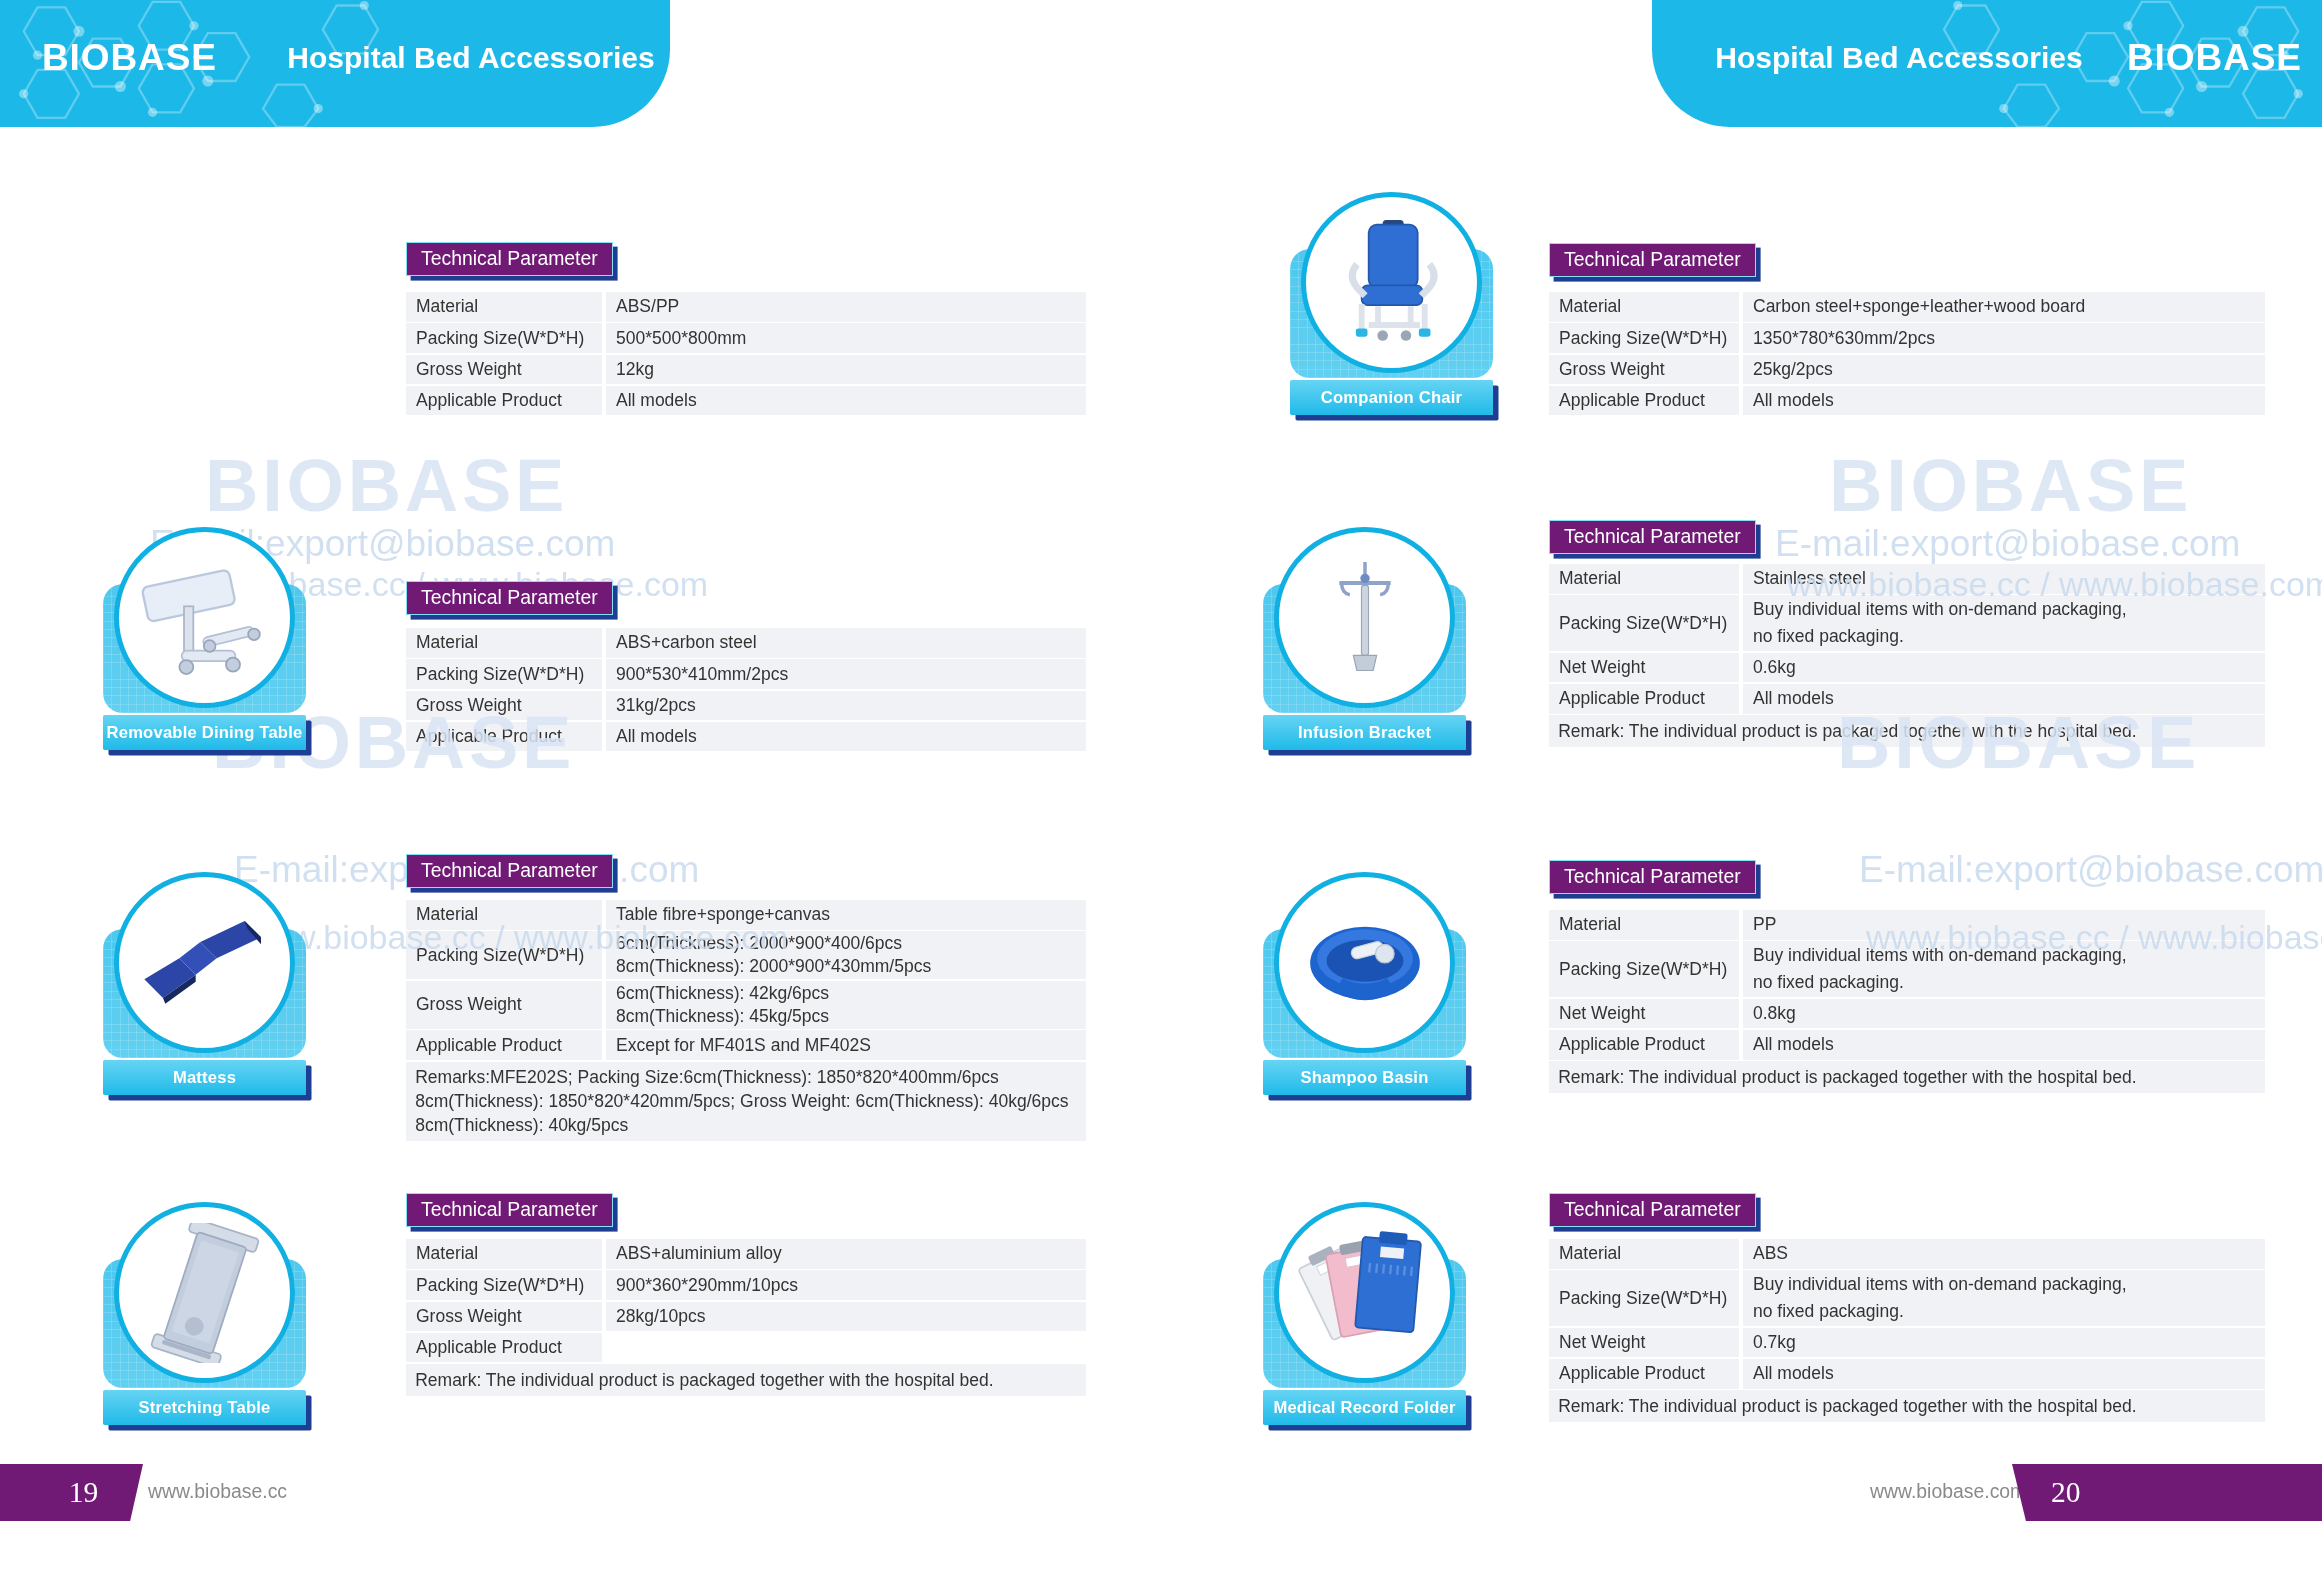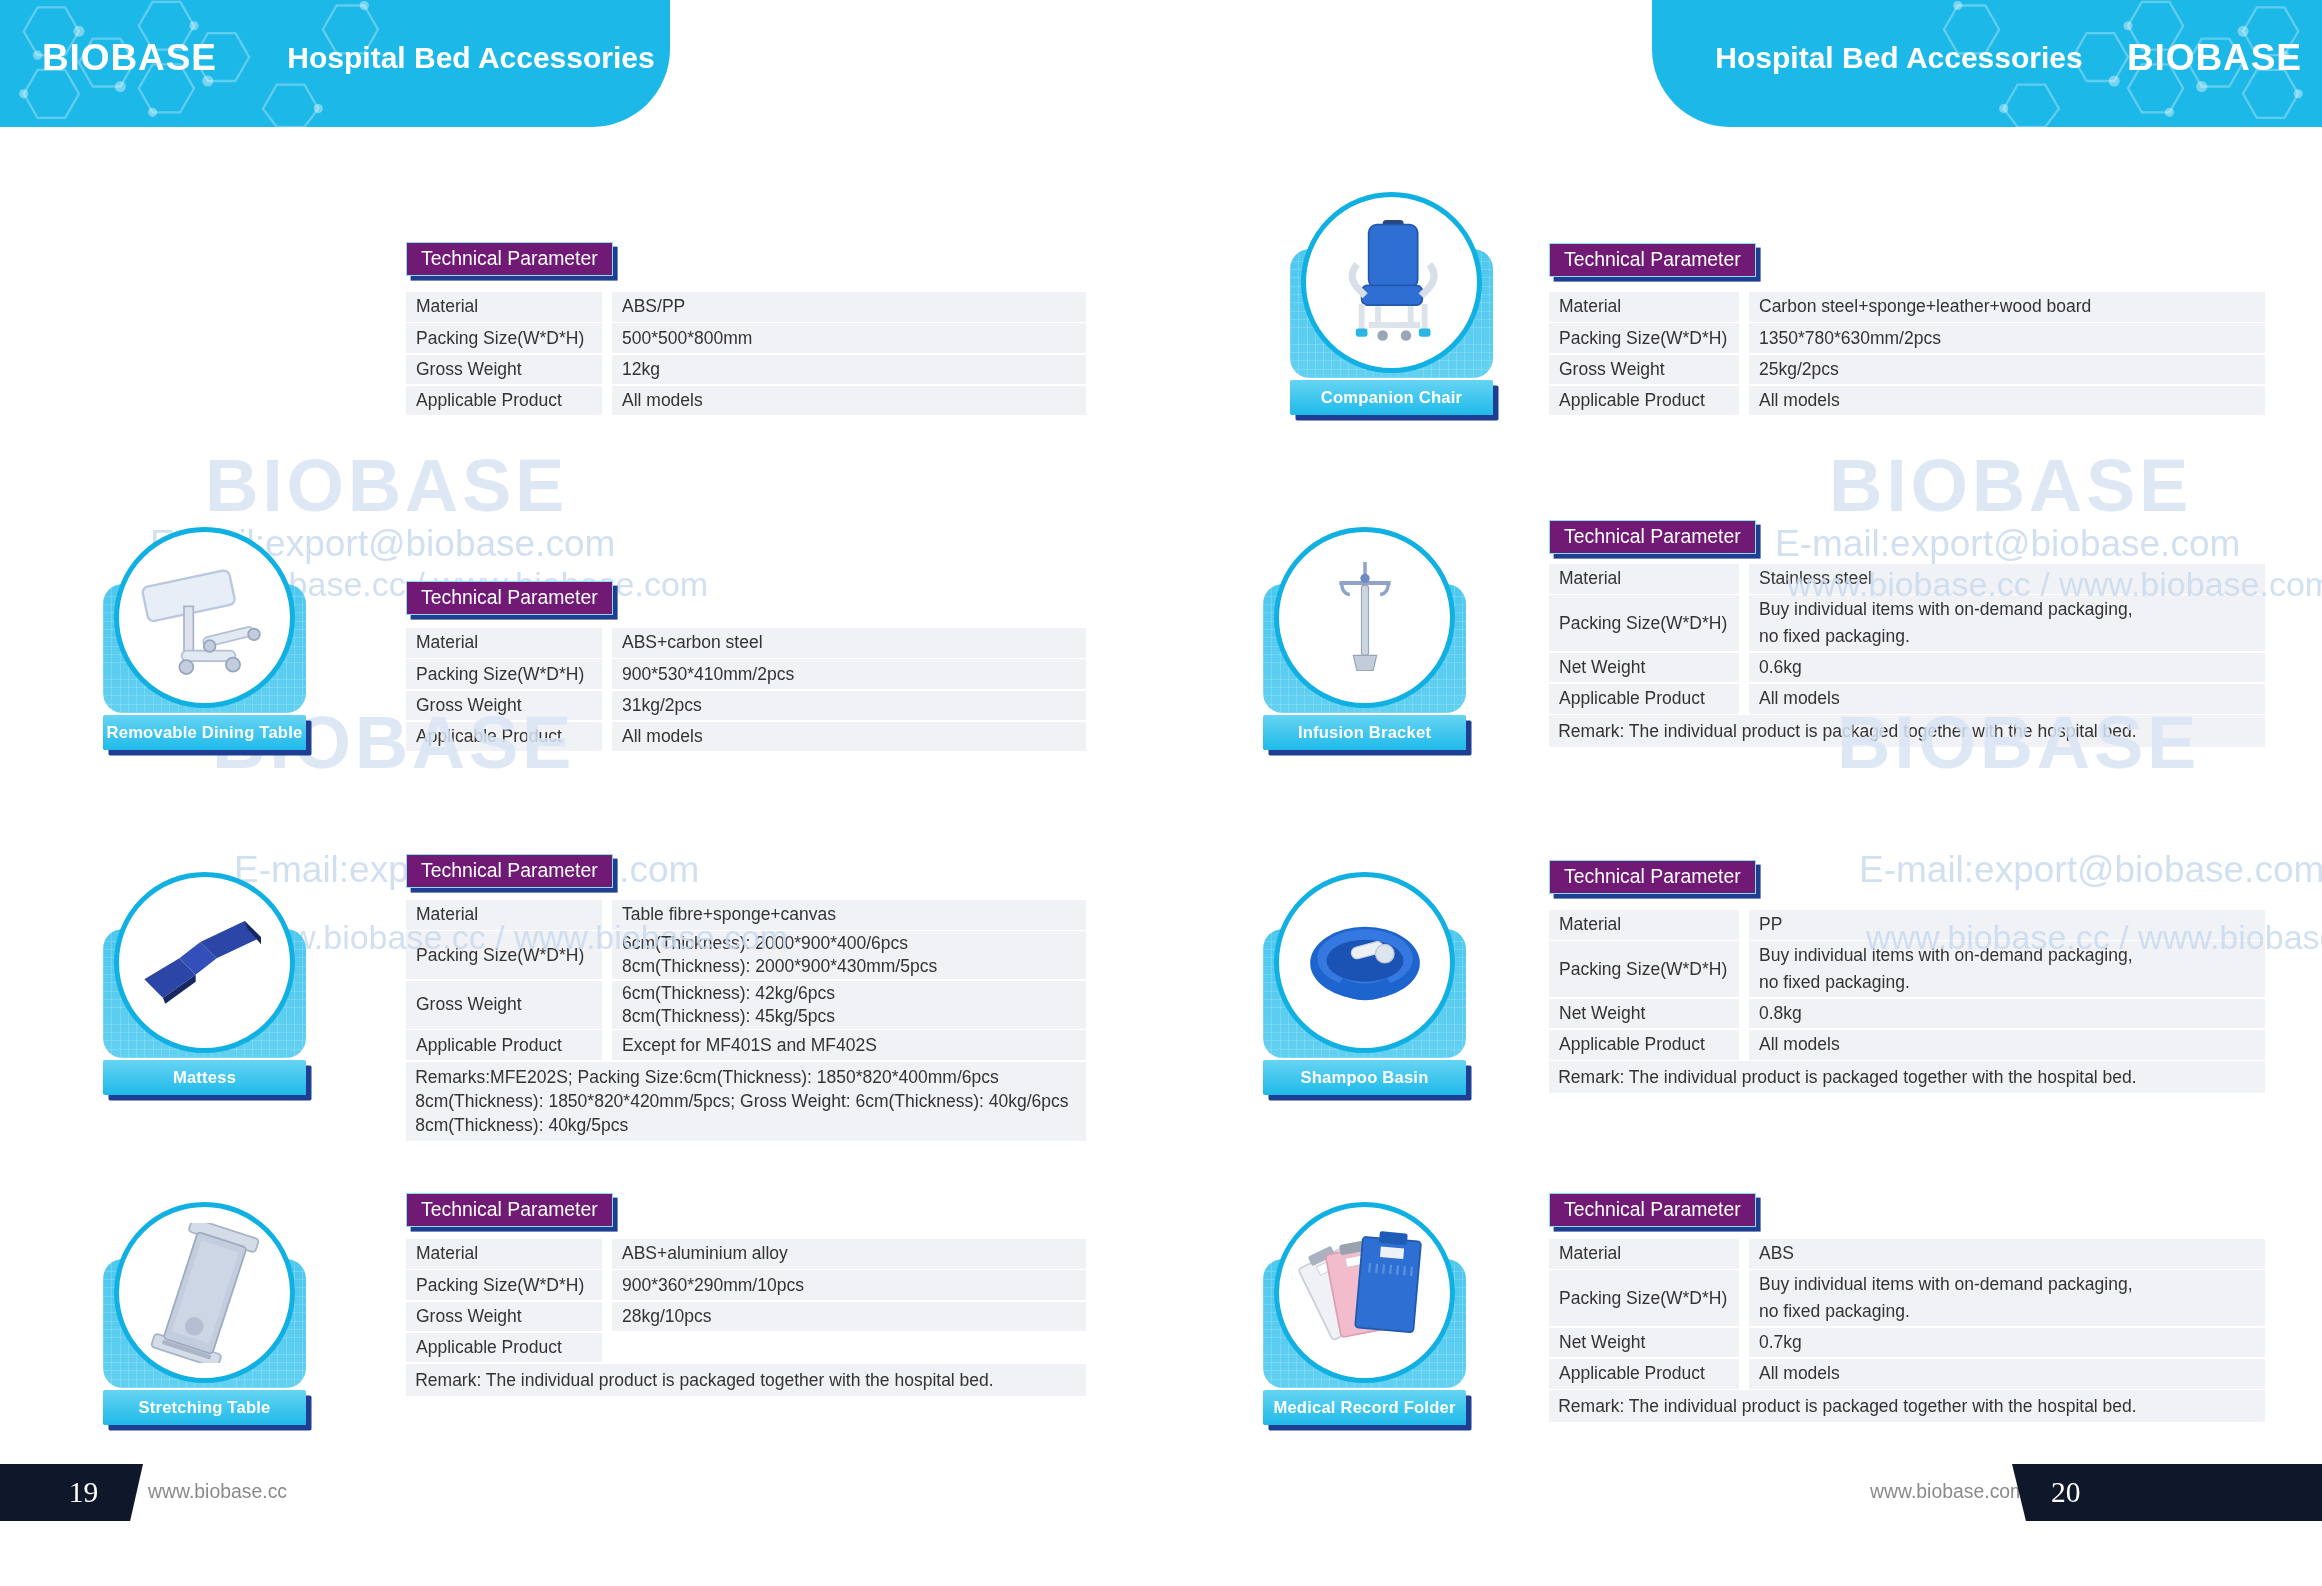--- a/index.html
+++ b/index.html
@@ -46,34 +46,34 @@
               color:#fff;font-size:16.6px;font-weight:bold;letter-spacing:0.2px;white-space:nowrap;}
 
   
   .badge{position:absolute;background:#701a75;color:#fff;font-size:19.4px;
          padding:3.7px 14px 5.5px 14px;box-shadow:4.6px 4.6px 0 #1d3e92;z-index:10;white-space:nowrap;
          border:0.9px solid #86e0f7;}
 
   
   .table{position:absolute;z-index:2;}
   .rows{display:flex;flex-direction:column;gap:1.8px;}
-  .trow{display:flex;gap:10px;}
+  .trow{display:flex;gap:4px;}
   .tcell{background:#f1f2f5;font-size:17.5px;line-height:27px;padding:0.9px 10px;
          display:flex;align-items:center;color:#333;}
   .tvalue{flex:1;white-space:pre-line;min-height:29.5px;box-sizing:border-box;}
   .tlabel{flex:0 0 auto;white-space:nowrap;min-height:29.5px;box-sizing:border-box;}
   .tbl-l .tlabel{width:196px;}
   .tbl-r .tlabel{width:190px;}
   .remark{background:#f1f2f5;font-size:17.5px;line-height:24px;padding:3.7px 9.2px;
           margin-top:1.8px;white-space:pre-line;color:#333;}
   .remark:empty{display:none;}
   .compact .tcell{line-height:23px;}
 
   
-  .footer-bar{position:absolute;top:1464px;height:57px;background:#0f172a;z-index:10;
+  .footer-bar{position:absolute;top:1464px;height:57px;background:#701a75;z-index:10;
               display:flex;align-items:center;color:#fff;
               font-family:"Liberation Serif",serif;font-size:29.5px;}
   .fbar-left{left:0;width:143px;clip-path:polygon(0 0,100% 0,91% 100%,0 100%);
              justify-content:center;padding-left:24px;box-sizing:border-box;}
   .fbar-right{left:2012px;width:310px;clip-path:polygon(0 0,100% 0,100% 100%,4.5% 100%);
               justify-content:flex-start;padding-left:39px;box-sizing:border-box;}
   .footer-url{position:absolute;top:1480px;font-size:19.4px;color:#8a8a8a;z-index:10;white-space:nowrap;}
   .furl-left{left:148px;}
   .furl-right{left:1870px;width:134px;text-align:right;}
 </style>

